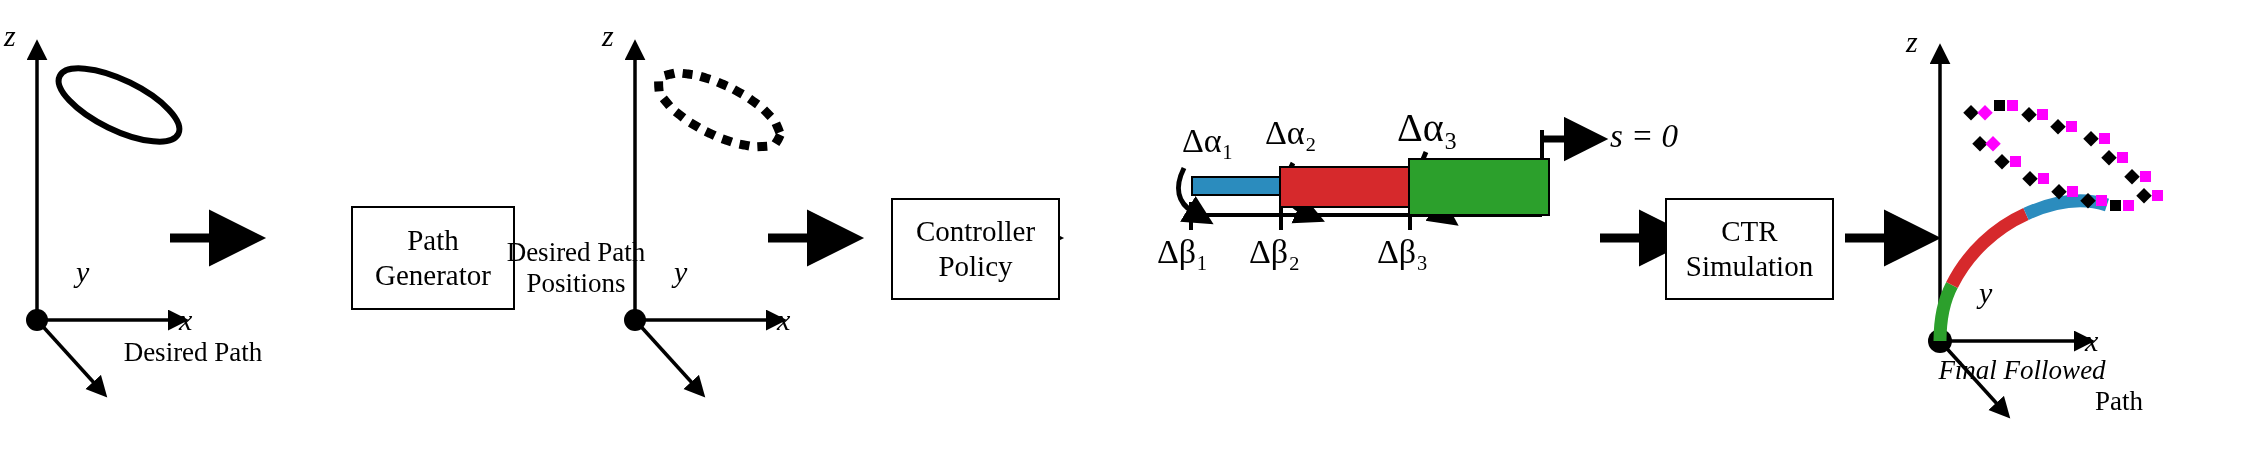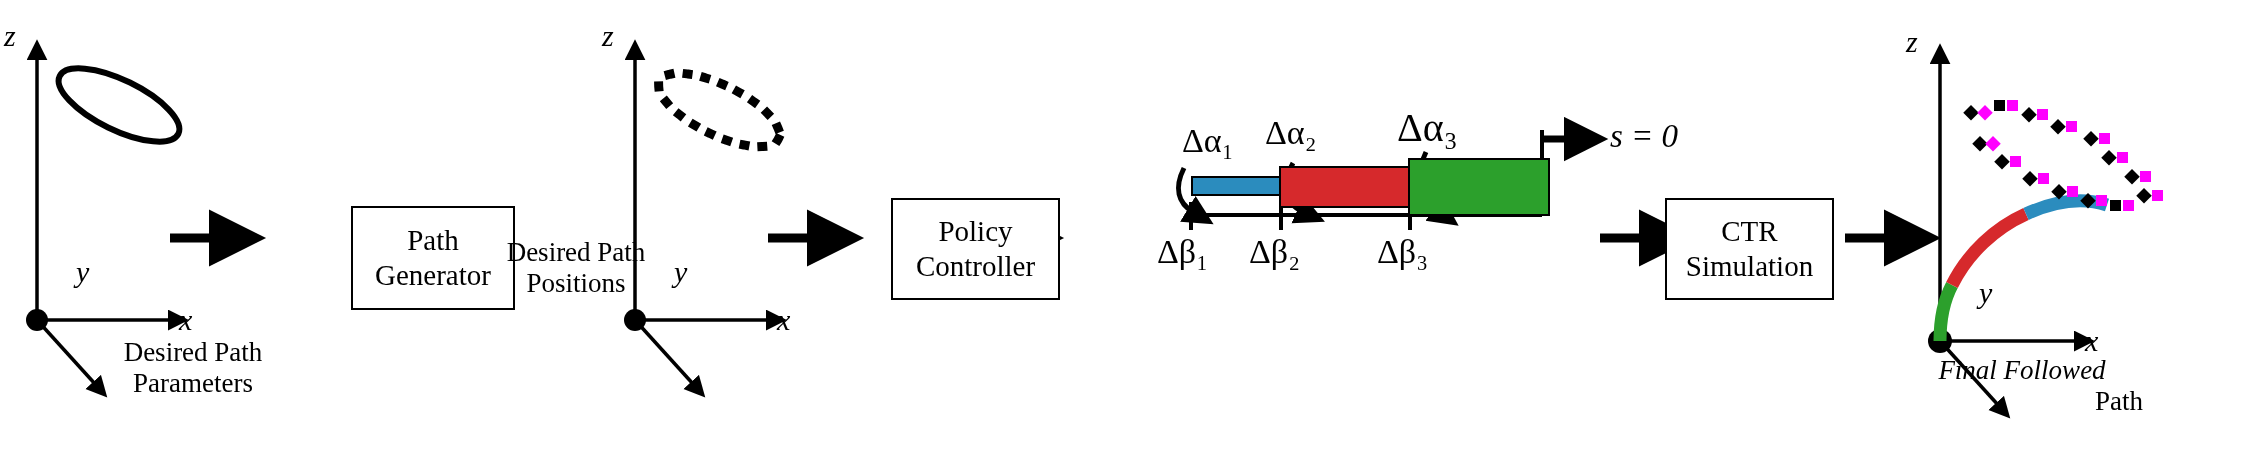--- a/index.html
+++ b/index.html
@@ -157,39 +157,38 @@
       <rect x="2096" y="195" width="11" height="11"></rect>
       <rect x="2123" y="200" width="11" height="11"></rect>
     </g>
   </svg>
   </div>
 
   <div class="lbl axis-lbl" style="left:4px;top:18px;">z</div>
   <div class="lbl axis-lbl" style="left:179px;top:302px;">x</div>
   <div class="lbl axis-lbl" style="left:76px;top:254px;">y</div>
   <div class="lbl cap" style="left:82px;top:337px;width:222px;">Desired Path</div>
-  <div class="lbl cap" style="left:82px;top:368px;width:222px;">Parameters</div>
 
   <div class="pbox" style="left:351px;top:206px;width:160px;height:100px;">
     <div class="boxtxt">
       <div>Path</div>
       <div>Generator</div>
     </div>
   </div>
 
   <div class="lbl axis-lbl" style="left:602px;top:18px;">z</div>
   <div class="lbl axis-lbl" style="left:777px;top:302px;">x</div>
   <div class="lbl axis-lbl" style="left:674px;top:254px;">y</div>
   <div class="lbl cap" style="left:465px;top:237px;width:222px;">Desired Path</div>
   <div class="lbl cap" style="left:465px;top:268px;width:222px;">Positions</div>
 
   <div class="pbox" style="left:891px;top:198px;width:165px;height:98px;">
     <div class="boxtxt">
+      <div>Controller</div>
       <div>Policy</div>
-      <div>Controller</div>
     </div>
   </div>
 
   <div class="tube" style="left:1191px;top:176px;width:126px;height:16px;
        background:#2b8cbe;"></div>
   <div class="tube" style="left:1279px;top:166px;width:134px;height:38px;
        background:#d6292c;"></div>
   <div class="tube" style="left:1408px;top:158px;width:138px;height:54px;
        background:#2ca02c;"></div>
 

